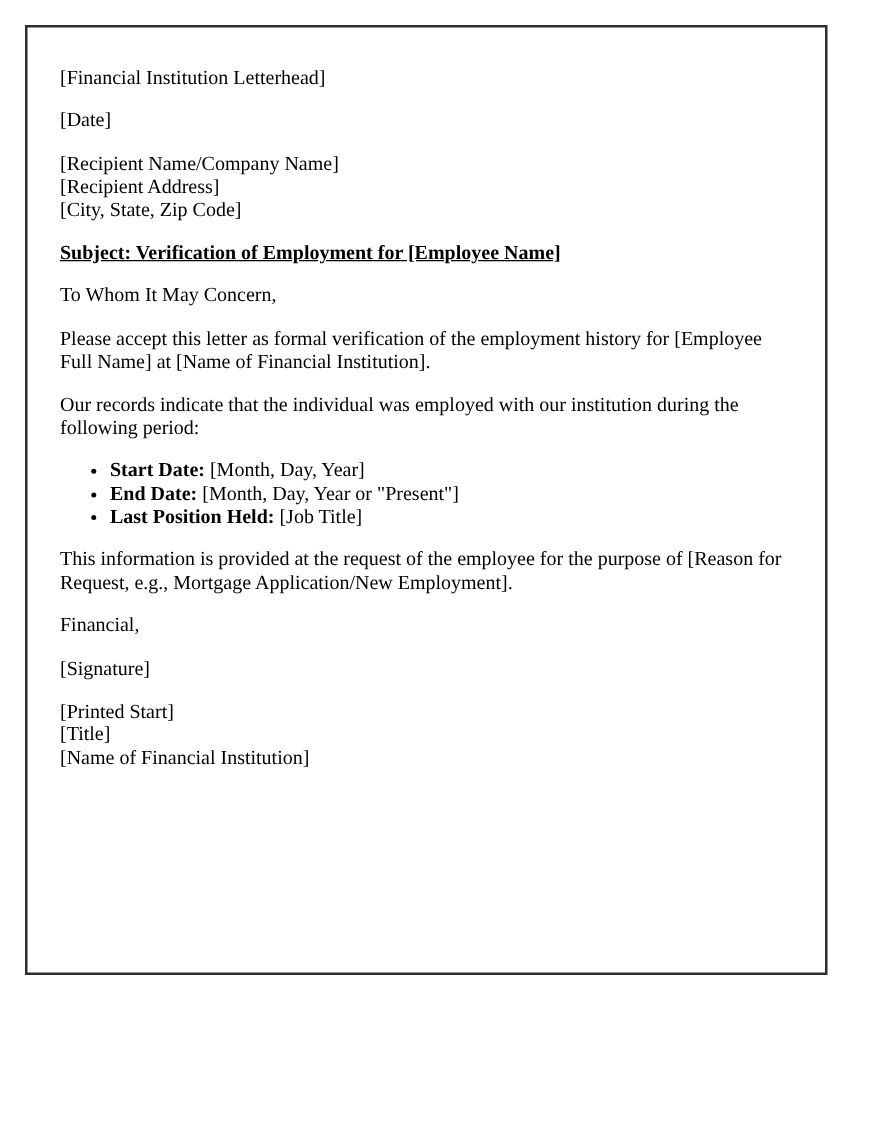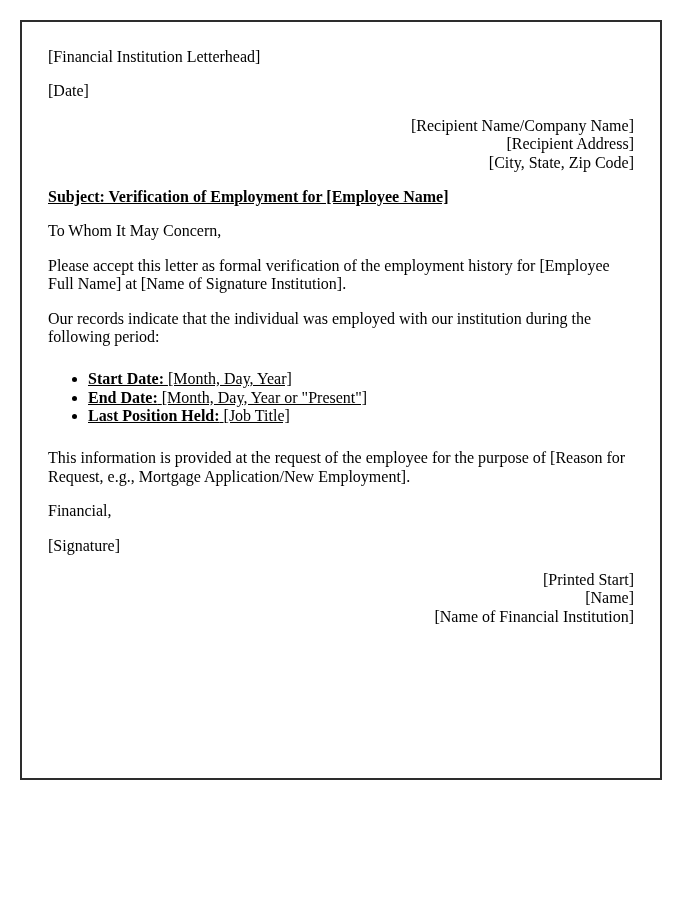--- a/index.html
+++ b/index.html
@@ -15,31 +15,30 @@
     position: relative;
   }
   .letter {
     position: absolute;
     left: 20px;
     top: 20px;
     width: 642px;
     height: 760px;
     border: 2px solid #2d2d2d;
     background: #ffffff;
-    padding: 10px 26px;
+    padding: 16px 26px;
     overflow: hidden;
   }
   .letter p { margin: 16px 0; }
   .subject { font-weight: bold; text-decoration: underline; }
-  .line { display: block; text-align: right; }
+  .line { display: block; }
   ul.details {
-    margin: 24px 0;
+    margin: 16px 0;
     padding-left: 40px;
     list-style-type: disc;
-    text-decoration: underline;
   }
   ul.details li { margin: 0; }
   .detail-label { font-weight: bold; }
 </style>
 </head>
 <body>
 
 <div class="letter">
 
   <p>[Financial Institution Letterhead]</p>
@@ -49,21 +48,21 @@
   <p>
     <span class="line">[Recipient Name/Company Name]</span>
     <span class="line">[Recipient Address]</span>
     <span class="line">[City, State, Zip Code]</span>
   </p>
 
   <p class="subject">Subject: Verification of Employment for [Employee Name]</p>
 
   <p>To Whom It May Concern,</p>
 
-  <p>Please accept this letter as formal verification of the employment history for [Employee Full Name] at [Name of Signature Institution].</p>
+  <p>Please accept this letter as formal verification of the employment history for [Employee Full Name] at [Name of Financial Institution].</p>
 
   <p>Our records indicate that the individual was employed with our institution during the following period:</p>
 
   <ul class="details">
     <li>
       <span class="detail-label">Start Date:</span>
       <span>[Month, Day, Year]</span>
     </li>
     <li>
       <span class="detail-label">End Date:</span>
@@ -77,17 +76,17 @@
 
   <p>This information is provided at the request of the employee for the purpose of [Reason for Request, e.g., Mortgage Application/New Employment].</p>
 
 
   <p>Financial,</p>
 
   <p>[Signature]</p>
 
   <p>
     <span class="line">[Printed Start]</span>
-    <span class="line">[Name]</span>
+    <span class="line">[Title]</span>
     <span class="line">[Name of Financial Institution]</span>
   </p>
 
 </div>
 
 </body></html>

